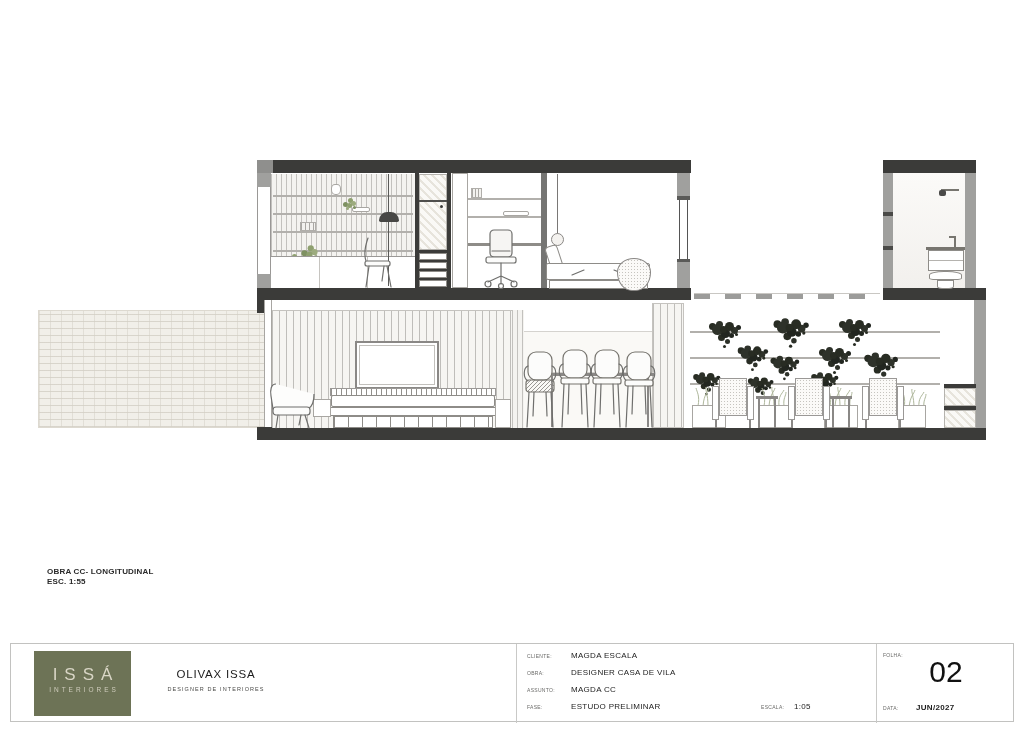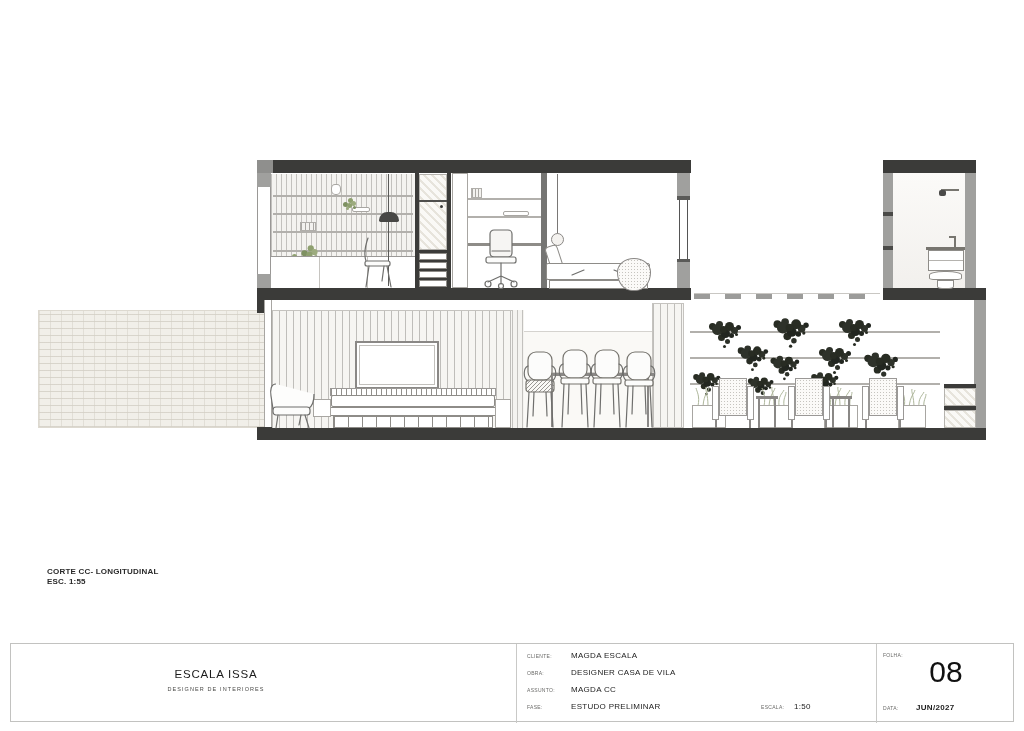--- a/index.html
+++ b/index.html
@@ -301,46 +301,50 @@
     </div>
 
     <div class="abs wall" style="left:974px;top:300px;width:12px;height:128px;"></div>
     <div class="abs slab" style="left:944px;top:384px;width:32px;height:4px;"></div>
     <div class="abs hatch45" style="left:944px;top:388px;width:32px;height:18px;"></div>
     <div class="abs slab" style="left:944px;top:406px;width:32px;height:4px;"></div>
     <div class="abs hatch45" style="left:944px;top:410px;width:32px;height:18px;"></div>
   </div>
 
   <div class="abs caption" style="left:47px;top:567px;">
-    <div>CORTE CC- LONGITUDINAL</div>
+    <div>OBRA CC- LONGITUDINAL</div>
     <div>ESC. 1:55</div>
   </div>
 
   <div class="abs tb" style="left:10px;top:643px;width:1004px;height:79px;">
 
+    <div class="abs logo-box" style="left:23px;top:7px;width:97px;height:65px;">
+      <div class="logo-name">ISSÁ</div>
+      <div class="logo-sub">INTERIORES</div>
+    </div>
 
     <div class="abs" style="left:110px;top:24px;width:190px;">
-      <div class="author-name">ESCALA ISSA</div>
+      <div class="author-name">OLIVAX ISSA</div>
       <div class="author-role">DESIGNER DE INTERIORES</div>
     </div>
 
     <div class="abs tb-vline" style="left:505px;top:0;height:79px;"></div>
     <div class="abs tb-vline" style="left:865px;top:0;height:79px;"></div>
 
     <div class="abs tb-label" style="left:516px;top:9px;">CLIENTE:</div>
     <div class="abs tb-value" style="left:560px;top:7px;">MAGDA ESCALA</div>
     <div class="abs tb-label" style="left:516px;top:26px;">OBRA:</div>
     <div class="abs tb-value" style="left:560px;top:24px;">DESIGNER CASA DE VILA</div>
     <div class="abs tb-label" style="left:516px;top:43px;">ASSUNTO:</div>
     <div class="abs tb-value" style="left:560px;top:41px;">MAGDA CC</div>
     <div class="abs tb-label" style="left:516px;top:60px;">FASE:</div>
     <div class="abs tb-value" style="left:560px;top:58px;">ESTUDO PRELIMINAR</div>
 
     <div class="abs tb-label" style="left:750px;top:60px;">ESCALA:</div>
-    <div class="abs tb-value" style="left:783px;top:58px;">1:50</div>
+    <div class="abs tb-value" style="left:783px;top:58px;">1:05</div>
 
     <div class="abs tb-label" style="left:872px;top:8px;">FOLHA:</div>
-    <div class="abs folha-num" style="left:880px;top:11px;width:110px;">08</div>
+    <div class="abs folha-num" style="left:880px;top:11px;width:110px;">02</div>
     <div class="abs tb-label" style="left:872px;top:61px;">DATA:</div>
     <div class="abs tb-value" style="left:905px;top:59px;font-weight:bold;">JUN/2027</div>
   </div>
 
 </div>
 
 </body></html>

